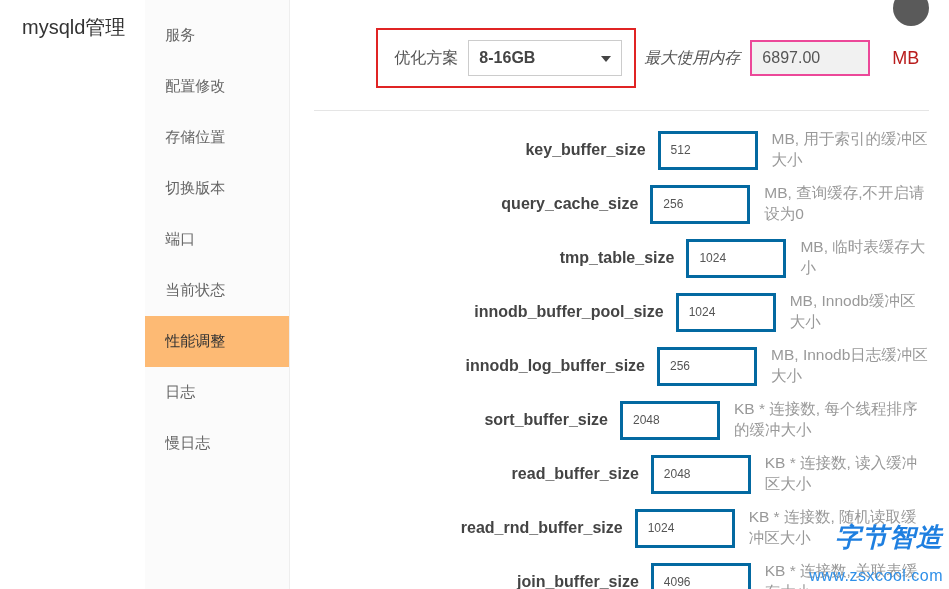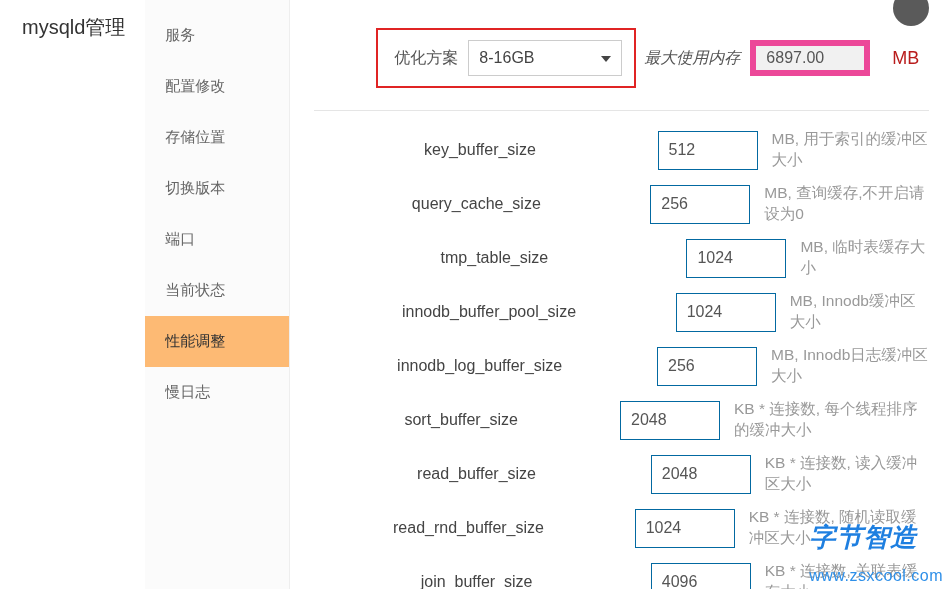--- a/index.html
+++ b/index.html
@@ -70,40 +70,41 @@
   border: 1px solid #ccc;
   height: 36px;
   width: 154px;
   display: flex;
   align-items: center;
   padding: 0 30px 0 10px;
   font-size: 16px;
   color: #444;
   background: #fff;
   cursor: pointer;
+  font-weight: bold;
 }
 .select .caret {
   position: absolute;
   right: 10px;
   top: 50%;
   transform: translateY(-35%);
   width: 0; height: 0;
   border-left: 5px solid transparent;
   border-right: 5px solid transparent;
   border-top: 6px solid #444;
 }
 .label-maxmem {
   color: #555;
   font-size: 16px;
   margin-left: 8px;
   margin-right: 10px;
   font-style: italic;
 }
 .readonly-input {
-  border: 6px solid #ec4899;
+  border: 2px solid #ec4899;
   background: #f1f1f1;
   height: 36px;
   width: 120px;
   padding: 0 10px;
   font-size: 16px;
   color: #555;
   display: flex;
   align-items: center;
 }
 .unit-mb {
@@ -117,44 +118,45 @@
   margin-left: 0;
 }
 .params { }
 .param-row {
   display: flex;
   align-items: center;
   margin-bottom: 12px;
 }
 .param-label {
   width: 405px;
-  text-align: center;
+  text-align: right;
   padding-right: 12px;
   font-size: 16px;
   color: #444;
+  font-weight: bold;
 }
 .param-input {
-  border: 1px solid #0369a1;
+  border: 3px solid #0369a1;
   height: 39px;
   width: 100px;
   padding: 0 10px;
-  font-size: 16px;
+  font-size: 12px;
   color: #555;
   background: #fff;
 }
 .param-desc {
   color: #999;
   font-size: 15.5px;
   margin-left: 14px;
 }
 .watermark {
   position: absolute;
   right: 6px;
   bottom: 4px;
-  text-align: left;
+  text-align: right;
   pointer-events: none;
 }
 .wm-top {
   font-family: "KaiTi", "STKaiti", cursive;
   font-size: 26px;
   color: #1e7fe0;
   font-style: italic;
   font-weight: 600;
   letter-spacing: 1px;
   line-height: 1;
@@ -175,20 +177,21 @@
   <div class="body">
 
     <div class="sidebar">
       <div class="sidebar-item"><span>服务</span></div>
       <div class="sidebar-item"><span>配置修改</span></div>
       <div class="sidebar-item"><span>存储位置</span></div>
       <div class="sidebar-item"><span>切换版本</span></div>
       <div class="sidebar-item"><span>端口</span></div>
       <div class="sidebar-item"><span>当前状态</span></div>
       <div class="sidebar-item active"><span>性能调整</span></div>
+      <div class="sidebar-item"><span>日志</span></div>
       <div class="sidebar-item"><span>慢日志</span></div>
     </div>
 
     <div class="main">
 
       <div class="top-row">
         <div class="highlight-box">
           <span class="label-plan">优化方案</span>
           <div class="select">
             <span>8-16GB</span>

